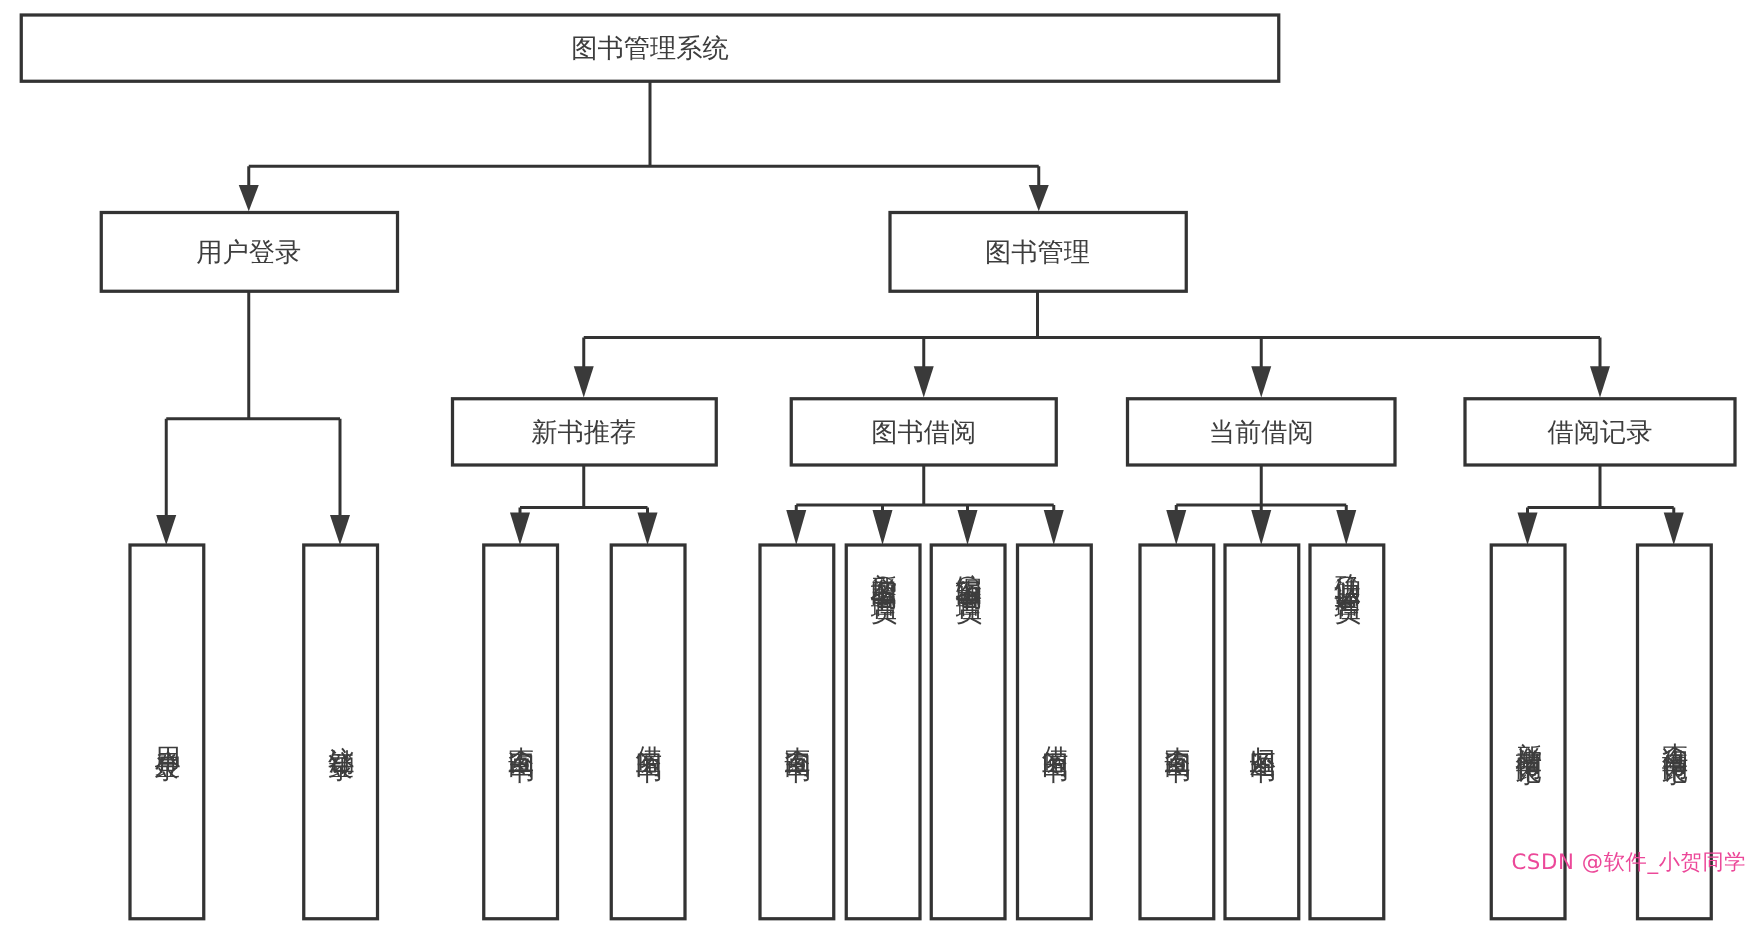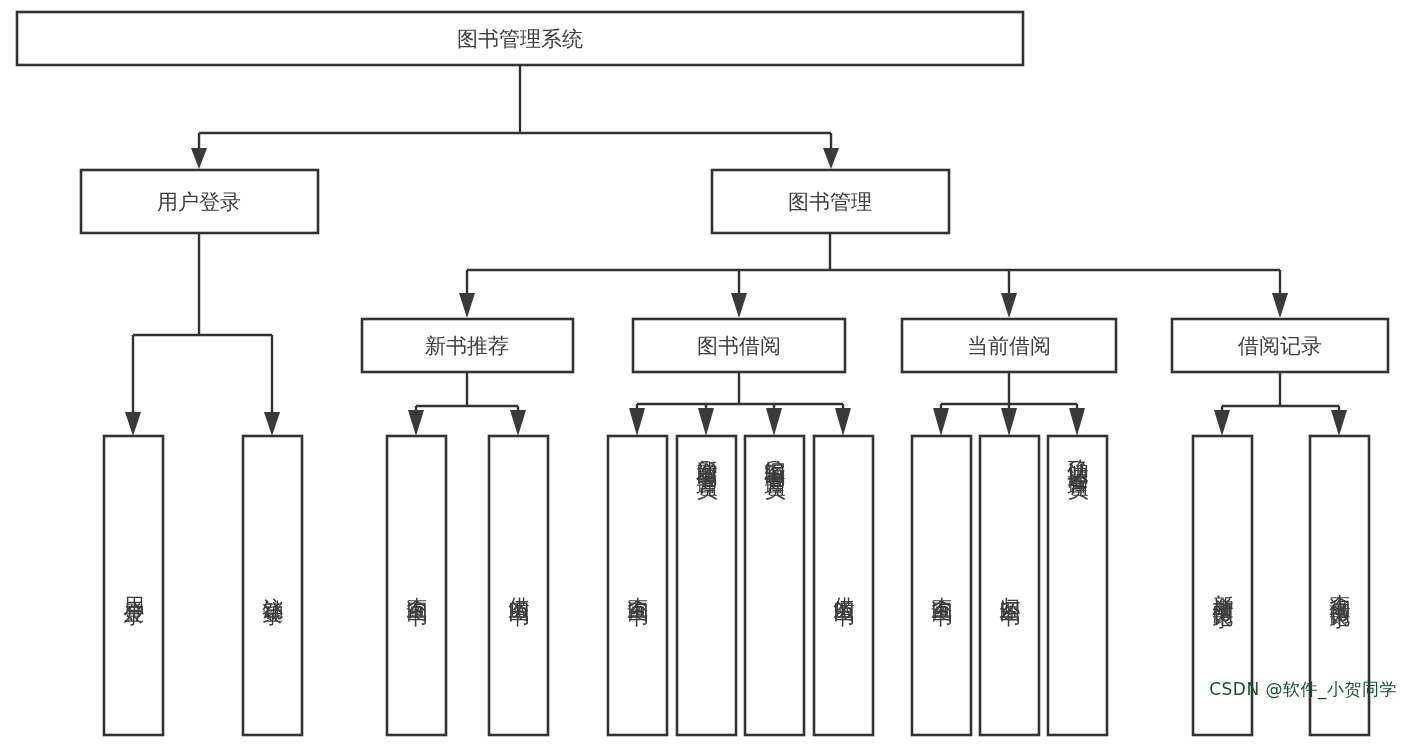--- a/index.html
+++ b/index.html
@@ -66,21 +66,21 @@
     letter-spacing: 3px;
     color: #3d3d3d;
     white-space: nowrap;
   }
   .watermark {
     position: absolute;
     right: 8px;
     bottom: 4px;
     font-family: "DejaVu Sans", "Liberation Sans", sans-serif;
     font-size: 17px;
-    color: #14532d;
+    color: #ec4899;
     white-space: nowrap;
     letter-spacing: 0.5px;
   }
 </style>
 </head>
 <body>
 
 <div id="diagram-root">
 
   <svg id="flow" viewBox="0 0 1405 747">

